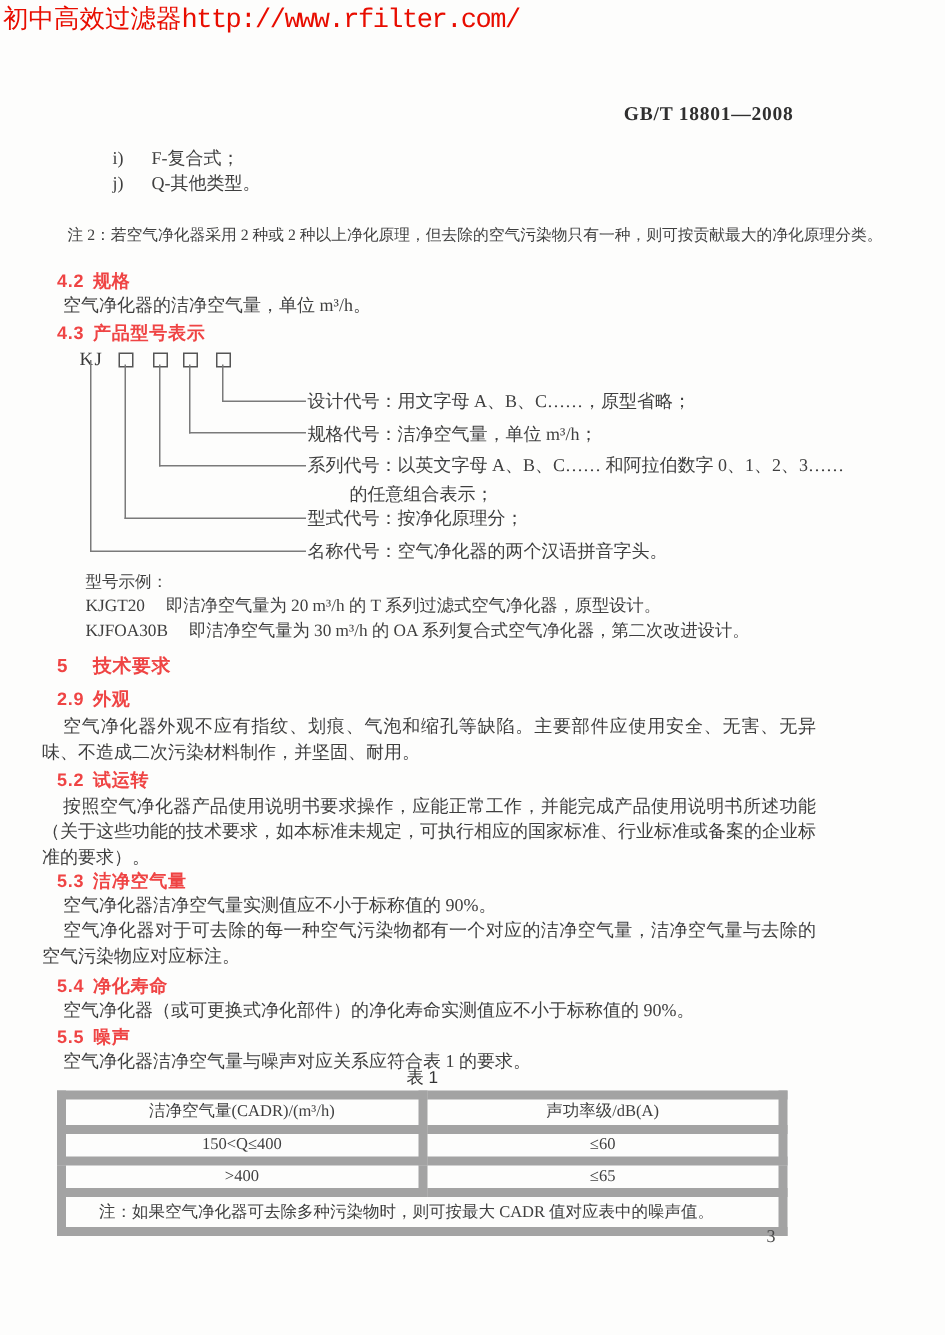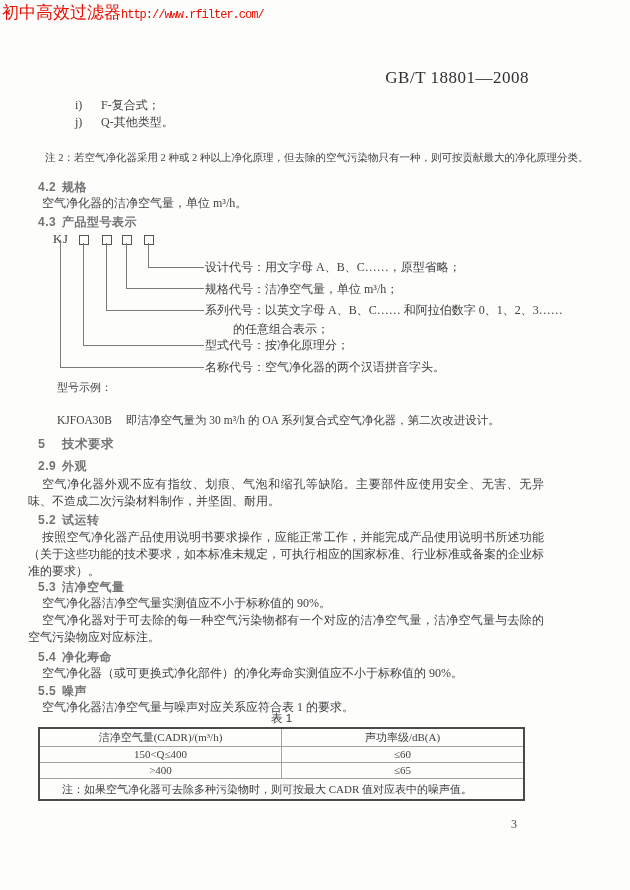--- a/index.html
+++ b/index.html
@@ -3,38 +3,38 @@
 <meta charset="utf-8">
 <style>
   html,body { margin:0; padding:0; background:#ffffff; }
   .page {
     position:relative; width:630px; height:890px;
     background:#fdfdfc; overflow:hidden;
     font-family:"Liberation Serif", serif; color:#3f3f3f;
   }
   .watermark { position:absolute; left:2px; top:1px; white-space:nowrap; color:#e80d00; }
   .wm-site { font-size:17px; font-family:"Liberation Sans", sans-serif; }
-  .wm-url  { font-size:12px; font-family:"Liberation Mono", monospace; letter-spacing:-1px; }
+  .wm-url  { font-size:18px; font-family:"Liberation Mono", monospace; letter-spacing:-1px; }
 
   .doc-number {
-    position:absolute; right:101px; top:68px; font-size:17px; font-weight:normal;
+    position:absolute; right:101px; top:68px; font-size:13px; font-weight:bold;
     color:#2f2f2f; letter-spacing:0.5px;
   }
 
   .li { position:absolute; left:75px; font-size:12px; }
   .li-marker { display:inline-block; width:26px; }
 
   .note {
     position:absolute; left:45px; width:512px; font-size:10.5px; line-height:17px;
     padding-left:42px; text-indent:-42px; text-align:justify;
   }
 
   .h {
     position:absolute; left:38px; font-family:"Liberation Sans", sans-serif;
-    font-weight:bold; font-size:12px; color:#737373; letter-spacing:0.5px;
+    font-weight:bold; font-size:12px; color:#ef4444; letter-spacing:0.5px;
   }
   .h-num { display:inline-block; min-width:22px; margin-right:2px; }
 
   .para {
     position:absolute; left:28px; width:516px; font-size:12px; line-height:17.2px;
     text-indent:14px; text-align:justify;font-family:Liberation Serif, serif;
   }
 
   .diagram { position:absolute; left:0; top:230px; width:630px; height:152px; }
   .kj { position:absolute; left:53px; top:2px; font-size:12.5px; letter-spacing:1px; color:#3a3a3a; }
@@ -58,21 +58,21 @@
   .tcaption {
     position:absolute; left:38px; top:711px; width:487px; text-align:center;
     font-size:11.5px; font-weight:normal; font-family:"Liberation Sans", sans-serif; color:#333;
   }
   table.t1 {
     position:absolute; left:38px; top:727px; width:487px;
     border-collapse:collapse; table-layout:fixed; font-size:11px; color:#3f3f3f;
     border:2px solid #4a4a4a;
   }
   table.t1 th, table.t1 td {
-    border:1px solid #a3a3a3; text-align:center; padding:0;
+    border:6px solid #a3a3a3; text-align:center; padding:0;
     height:15px; line-height:15px; font-weight:normal;
   }
   table.t1 thead th { height:17px; line-height:17px; }
   table.t1 td.note-cell { text-align:left; padding-left:22px; height:20px; line-height:20px; }
 
   .pageno { position:absolute; left:511px; top:817px; font-size:12px; color:#4a4a4a; }
 </style>
 </head>
 <body>
 
@@ -119,20 +119,23 @@
 
     <div class="dlabel dl3">规格代号：洁净空气量，单位 m³/h；</div>
     <div class="dlabel dl4">设计代号：用文字母 A、B、C……，原型省略；</div>
     <div class="dlabel dl2">系列代号：以英文字母 A、B、C…… 和阿拉伯数字 0、1、2、3……</div>
     <div class="dlabel2">的任意组合表示；</div>
     <div class="dlabel dl1">型式代号：按净化原理分；</div>
     <div class="dlabel dl0">名称代号：空气净化器的两个汉语拼音字头。</div>
   </div>
 
   <div class="example-intro">型号示例：</div>
+  <div class="example ex1">
+    <span class="example-code">KJGT20</span><span>即洁净空气量为 20 m³/h 的 T 系列过滤式空气净化器，原型设计。</span>
+  </div>
   <div class="example ex2">
     <span class="example-code">KJFOA30B</span><span>即洁净空气量为 30 m³/h 的 OA 系列复合式空气净化器，第二次改进设计。</span>
   </div>
 
   <div class="h" style="top:436px;font-size:12.5px">
     <span class="h-num">5</span><span>技术要求</span>
   </div>
 
   <div class="h" style="top:458px">
     <span class="h-num">2.9</span><span>外观</span>

